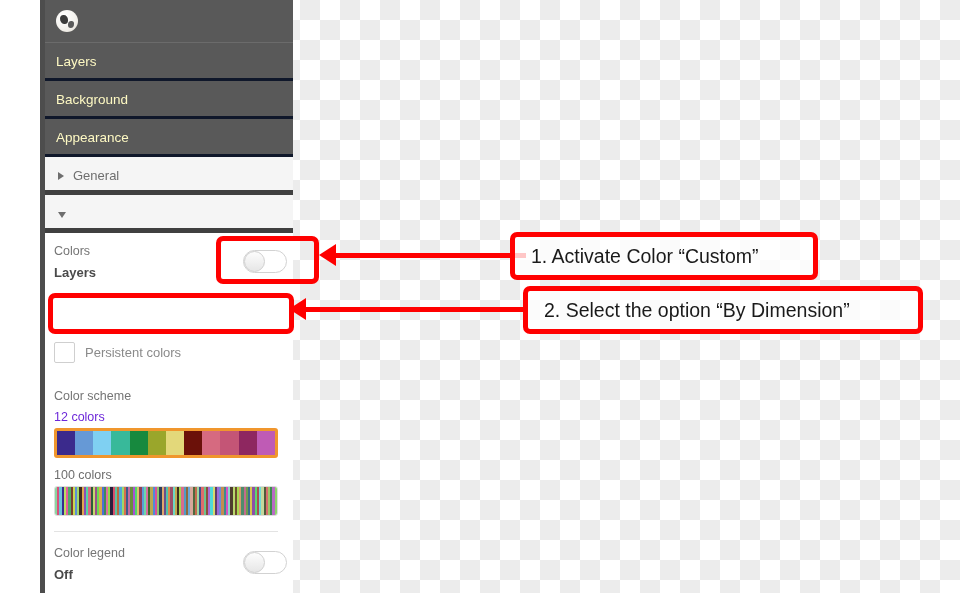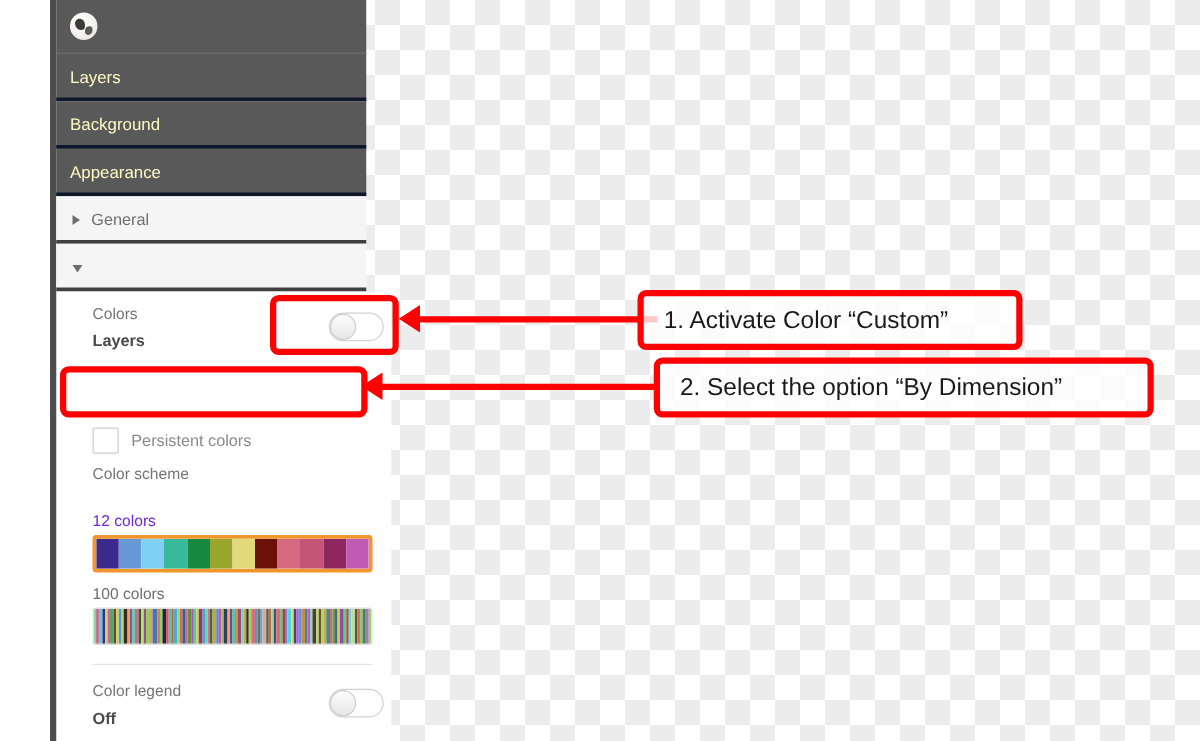--- a/index.html
+++ b/index.html
@@ -95,21 +95,21 @@
   #tab-background { top: 81px; }
   #tab-appearance { top: 119px; }
 
   
   .accordion {
     position: absolute;
     left: 45px;
     width: 248px;
     height: 38px;
     background: #f5f5f5;
-    border-bottom: 3px solid #404040;
+    border-bottom: 5px solid #404040;
     box-sizing: border-box;
     cursor: pointer;
   }
   #section-general { top: 157px; }
   #section-colors-legend { top: 195px; }
   .accordion-label {
     position: absolute;
     left: 28px; top: 0;
     line-height: 38px;
     font-size: 13px;
@@ -132,21 +132,20 @@
     top: 17px;
   }
 
   
   #panel-body {
     position: absolute;
     left: 45px; top: 234px;
     width: 248px;
     height: 359px;
     background: #ffffff;
-    margin-left: 20px;
   }
 
   .field-label {
     position: absolute;
     font-size: 12.5px;
     color: #757575;
   }
   .field-value {
     position: absolute;
     font-size: 13px;
@@ -224,21 +223,21 @@
   #persistent-colors-label {
     position: absolute;
     left: 31px; top: 0;
     line-height: 21px;
     font-size: 13px;
     color: #8a8a8a;
     white-space: nowrap;
   }
 
   
-  #color-scheme-label { left: 9px; top: 138px; }
+  #color-scheme-label { left: 9px; top: 155px; }
   #swatch12-label {
     position: absolute;
     left: 9px; top: 176px;
     font-size: 12.5px;
     color: #6d28d9;
   }
   #swatch100-label {
     position: absolute;
     left: 9px; top: 234px;
     font-size: 12.5px;

